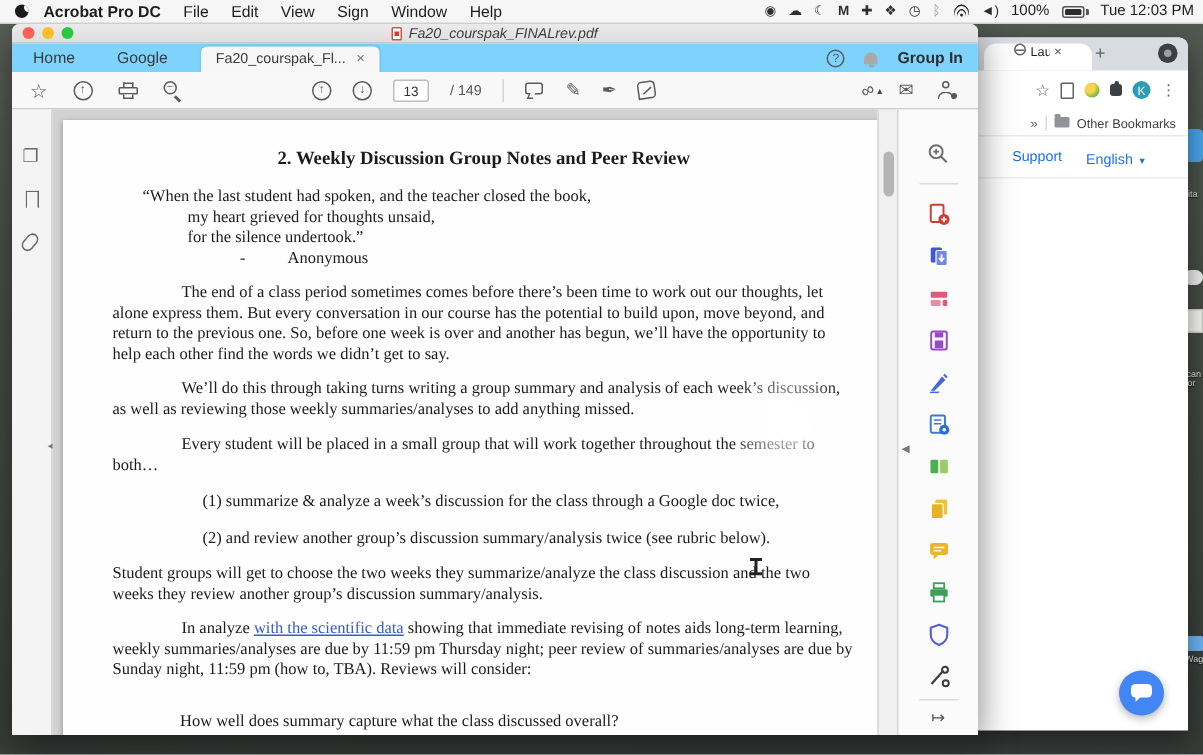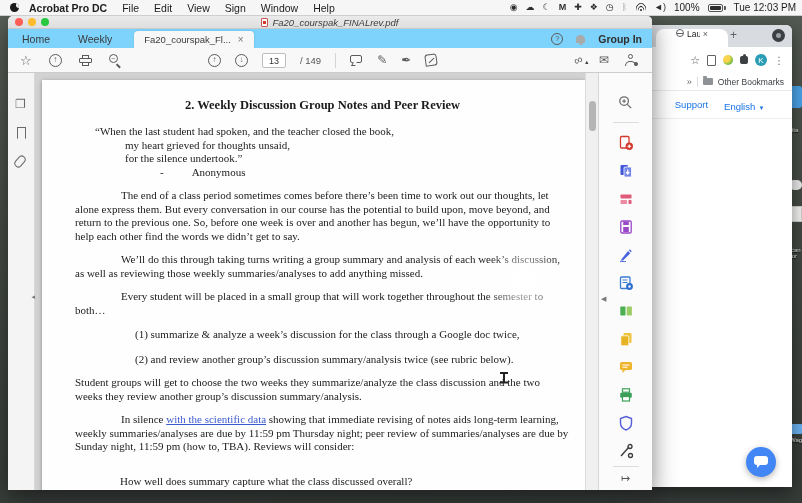--- a/index.html
+++ b/index.html
@@ -201,21 +201,21 @@
       <span class="light l-grn"></span>
     </div>
     <div class="a-title">
       <span class="pdf-ic"></span>
       <span>Fa20_courspak_FINALrev.pdf</span>
     </div>
   </div>
 
   <div class="a-tabbar">
     <span class="a-tab">Home</span>
-    <span class="a-tab">Weekly</span>
+    <span class="a-tab">Google</span>
     <span class="a-doctab">
       <span>Fa20_courspak_Fl...</span>
       <span class="x">×</span>
     </span>
     <span class="a-tabbar-right">
       <span class="help-c">?</span>
       <span class="bell"></span>
       <span class="signin">Group In</span>
     </span>
   </div>
@@ -276,21 +276,21 @@
           <div class="q2">my heart grieved for thoughts unsaid,</div>
           <div class="q2">for the silence undertook.”</div>
           <div class="q-attr"><span>-</span><span class="nm">Anonymous</span></div>
         </div>
         <p class="p">The end of a class period sometimes comes before there’s been time to work out our thoughts, let alone express them. But every conversation in our course has the potential to build upon, move beyond, and return to the previous one. So, before one week is over and another has begun, we’ll have the opportunity to help each other find the words we didn’t get to say.</p>
         <p class="p">We’ll do this through taking turns writing a group summary and analysis of each week’s discussion, as well as reviewing those weekly summaries/analyses to add anything missed.</p>
         <p class="p">Every student will be placed in a small group that will work together throughout the semester to both…</p>
         <p class="itm">(1) summarize &amp; analyze a week’s discussion for the class through a Google doc twice,</p>
         <p class="itm">(2) and review another group’s discussion summary/analysis twice (see rubric below).</p>
         <p class="p p-flush">Student groups will get to choose the two weeks they summarize/analyze the class discussion and the two weeks they review another group’s discussion summary/analysis.</p>
-        <p class="p"><span>In silence </span><span class="doclink">with the scientific data</span><span> showing that immediate revising of notes aids long-term learning, weekly summaries/analyses are due by 11:59 pm Thursday night; peer review of summaries/analyses are due by Sunday night, 11:59 pm (how to, TBA). Reviews will consider:</span></p>
+        <p class="p"><span>In analyze </span><span class="doclink">with the scientific data</span><span> showing that immediate revising of notes aids long-term learning, weekly summaries/analyses are due by 11:59 pm Thursday night; peer review of summaries/analyses are due by Sunday night, 11:59 pm (how to, TBA). Reviews will consider:</span></p>
         <p class="qst">How well does summary capture what the class discussed overall?</p>
         <p class="qst"><span>How well does summary capture where there was agreement or consensus (</span><i>argument/thesis</i><span>)?</span></p>
         <div class="watermark"></div>
         <div class="ibeam"></div>
       </div>
     </div>
 
     <div class="a-scroll">
       <div class="a-thumb"></div>
     </div>

